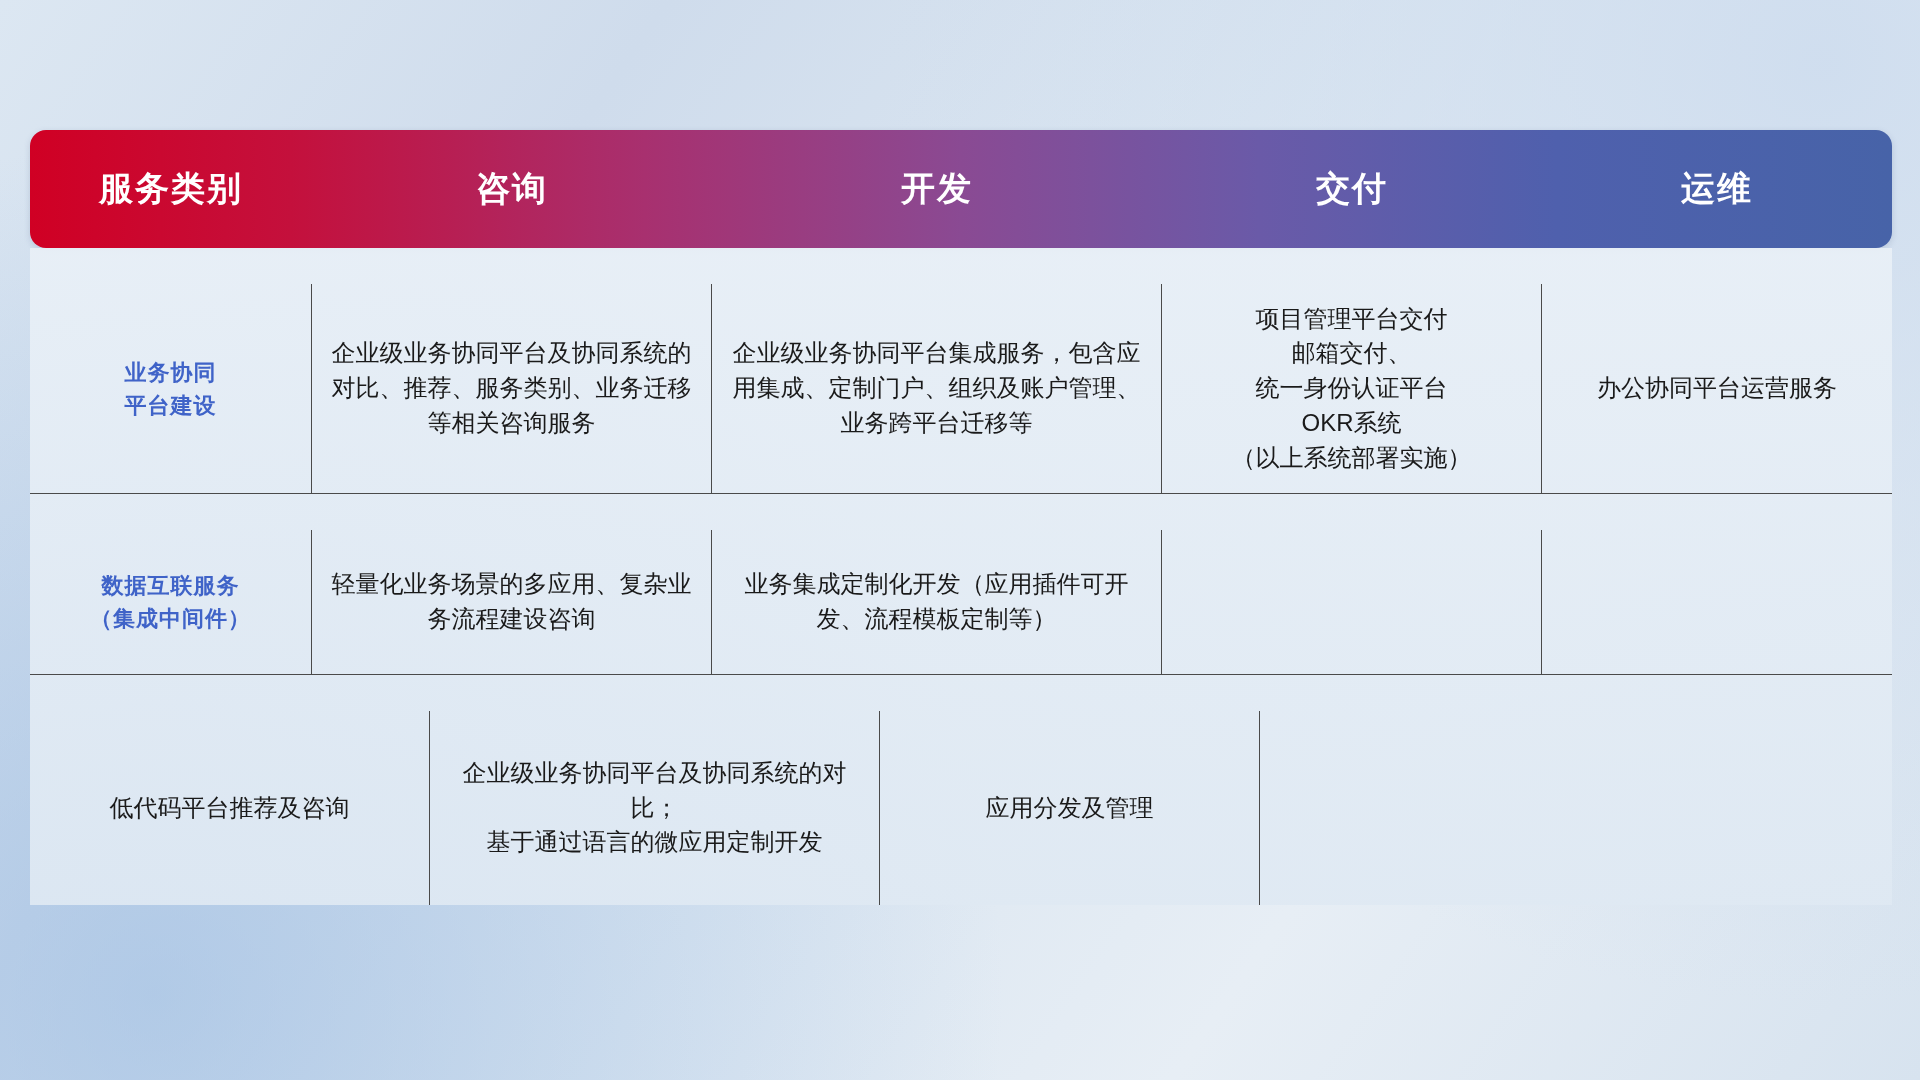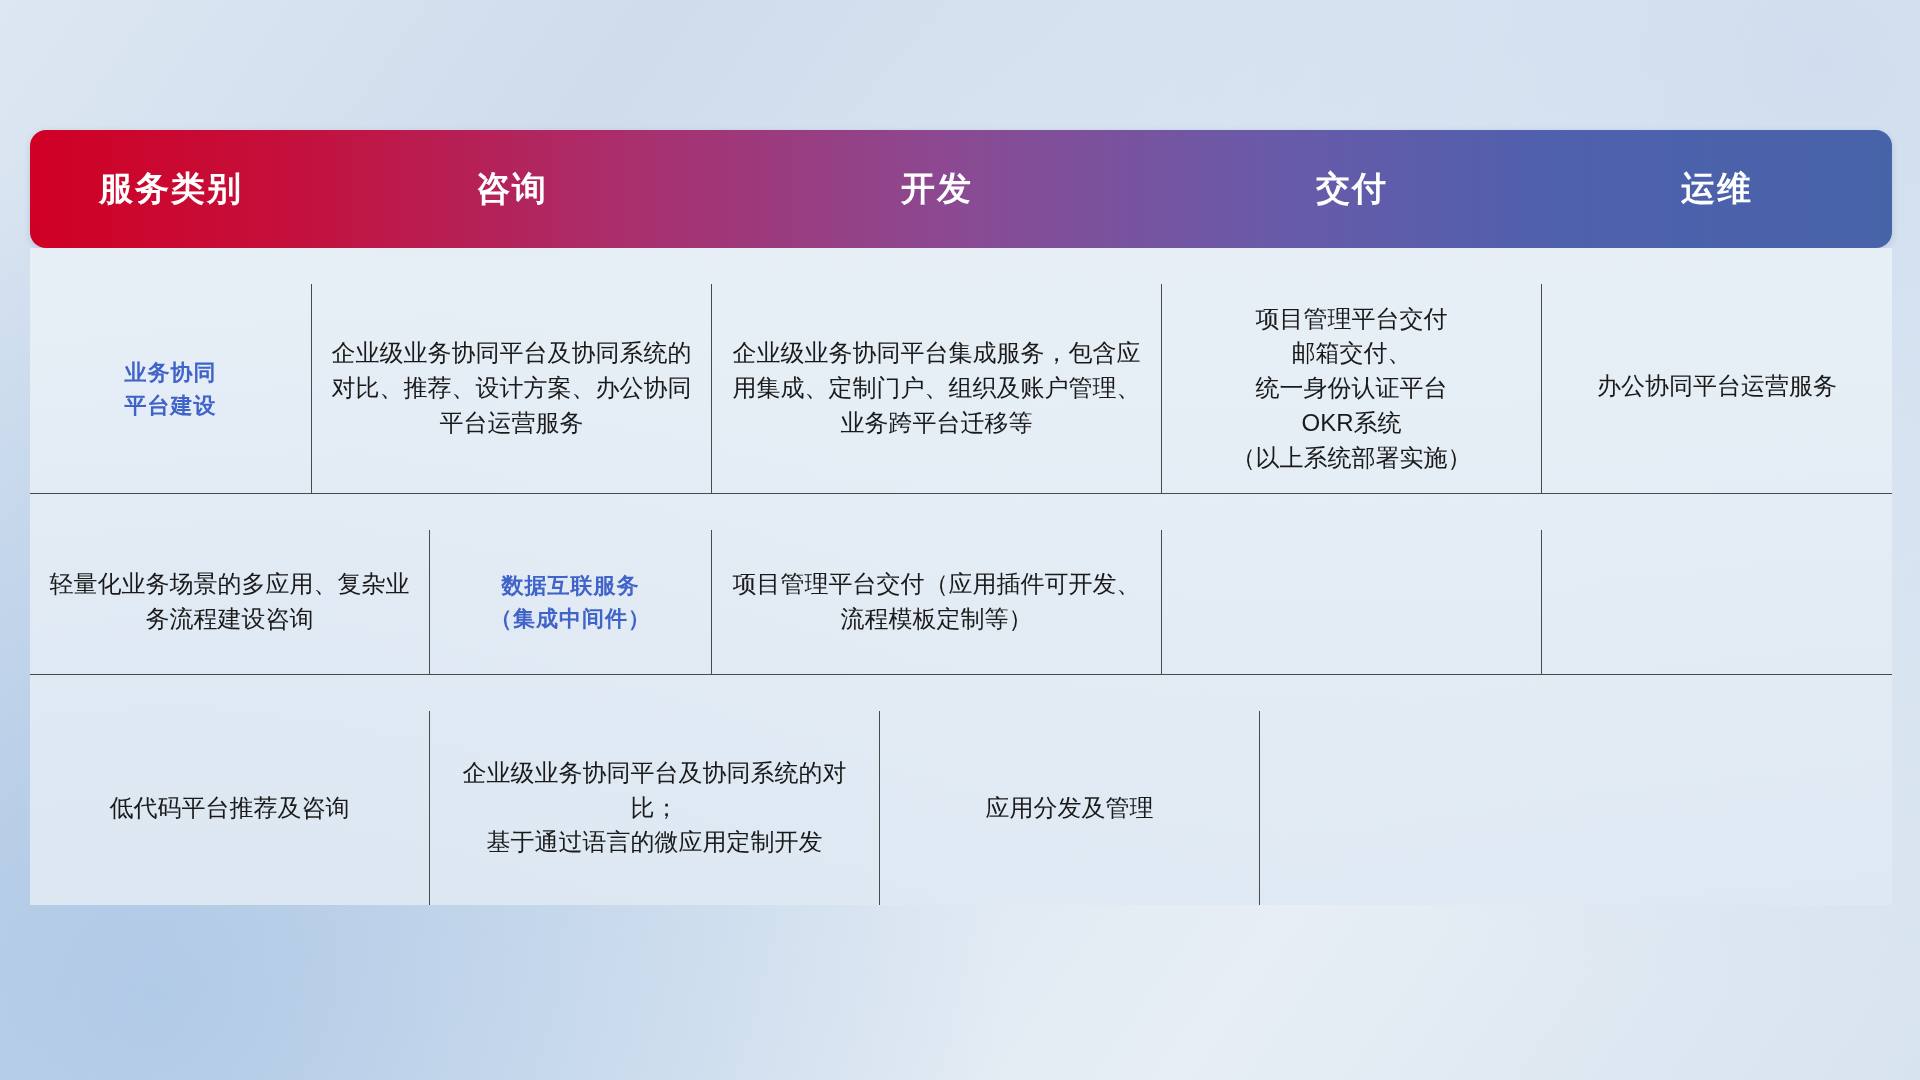--- a/index.html
+++ b/index.html
@@ -72,21 +72,21 @@
     align-items: center;
     justify-content: center;
     text-align: center;
     padding: 14px 18px;
     box-sizing: border-box;
     color: #1a1a1a;
     font-size: 24px;
     line-height: 1.45;
     margin-top: 36px;
   }
-  .cell:last-child { border-right: none; font-family: Liberation Mono, monospace; }
+  .cell:last-child { border-right: none; }
 
   .cell.label {
     color: #3f63c8;
     font-weight: bold;
     font-size: 22px;
     letter-spacing: 1px;
     line-height: 1.5;
   }
   .cell.blank { }
 
@@ -115,35 +115,35 @@
       <div class="header-cell c2">开发</div>
       <div class="header-cell c3">交付</div>
       <div class="header-cell c4">运维</div>
     </div>
 
     <div class="body-area">
 
       <div class="row r1">
         <div class="cell label multi c0">业务协同
 平台建设</div>
-        <div class="cell c1">企业级业务协同平台及协同系统的对比、推荐、设计方案、办公协同平台运营服务</div>
+        <div class="cell c1">企业级业务协同平台及协同系统的对比、推荐、服务类别、业务迁移等相关咨询服务</div>
         <div class="cell c2">企业级业务协同平台集成服务，包含应用集成、定制门户、组织及账户管理、业务跨平台迁移等</div>
         <div class="cell multi c3">项目管理平台交付
 邮箱交付、
 统一身份认证平台
 OKR系统
 （以上系统部署实施）</div>
         <div class="cell c4">办公协同平台运营服务</div>
       </div>
 
       <div class="row r2">
-        <div class="cell c1">轻量化业务场景的多应用、复杂业务流程建设咨询</div>
         <div class="cell label multi c0">数据互联服务
 （集成中间件）</div>
-        <div class="cell c2">项目管理平台交付（应用插件可开发、流程模板定制等）</div>
+        <div class="cell c1">轻量化业务场景的多应用、复杂业务流程建设咨询</div>
+        <div class="cell c2">业务集成定制化开发（应用插件可开发、流程模板定制等）</div>
         <div class="cell blank c3"></div>
         <div class="cell blank c4"></div>
       </div>
 
       <div class="row r3">
         <div class="cell c1">低代码平台推荐及咨询</div>
         <div class="cell multi c2">企业级业务协同平台及协同系统的对比；
 基于通过语言的微应用定制开发</div>
         <div class="cell c3">应用分发及管理</div>
         <div class="cell blank c4"></div>

